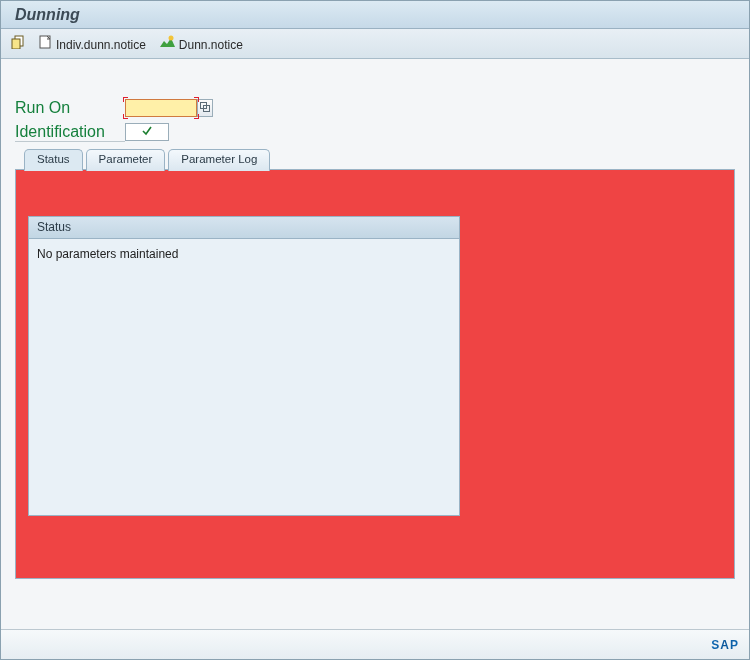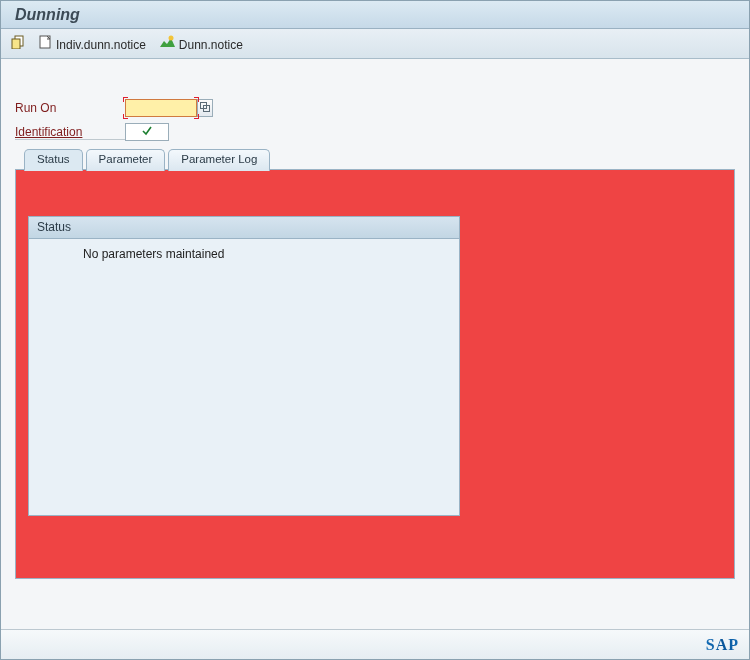--- a/index.html
+++ b/index.html
@@ -57,24 +57,24 @@
     height: calc(100% - 28px - 30px - 30px);
   }
   .form-row {
     display: flex;
     align-items: center;
     height: 22px;
     margin-bottom: 2px;
   }
   .form-label {
     width: 110px;
-    font-size: 12px;
-    color: #7f1d1d;
-  }
-  .form-label.underline { border-bottom: 1px solid #bfc9cf; width: 110px; text-decoration: underline; }
+    font-size: 16px;
+    color: #15803d;
+  }
+  .form-label.underline { border-bottom: 1px solid #bfc9cf; width: 110px; }
   .run-on-wrap {
     display: flex; align-items: center;
   }
   .run-on-input {
     width: 72px; height: 18px;
     background: #fff0a8;
     border: 1px solid #d07a40;
     position: relative;
   }
   .run-on-input::before, .run-on-input::after,
@@ -151,43 +151,42 @@
     background: linear-gradient(#d6e4ef,#c2d6e4);
     border-bottom: 1px solid #9ab3c5;
     padding: 3px 8px 0 8px;
     font-size: 12px;
     color: #2b3b47;
   }
   .group-content {
     padding: 8px 8px;
     font-size: 12px;
     color: #222;
-    margin-left: 46px;
   }
   
   .footer {
     position: absolute;
     bottom: 0; left: 0; right: 0;
     height: 30px;
     background: linear-gradient(#f6f9fb,#e6edf2);
     border-top: 1px solid #bcc8d0;
     display: flex;
     align-items: center;
     justify-content: flex-end;
     padding: 0 10px;
   }
   .sap-logo {
     font-weight: bold;
-    font-size: 16px;
+    font-size: 12px;
     letter-spacing: 1px;
     background: linear-gradient(90deg,#0f6ab5,#0a5599,#0f6ab5);
     background-clip: text;
     -webkit-background-clip: text;
     color: transparent;
-    font-family: Liberation Serif, serif;
+    font-family: Liberation Sans, sans-serif;
   }
 </style>
 </head>
 <body>
 
 <div class="window">
 
   <div class="titlebar">
     <span class="title">Dunning</span>
   </div>

